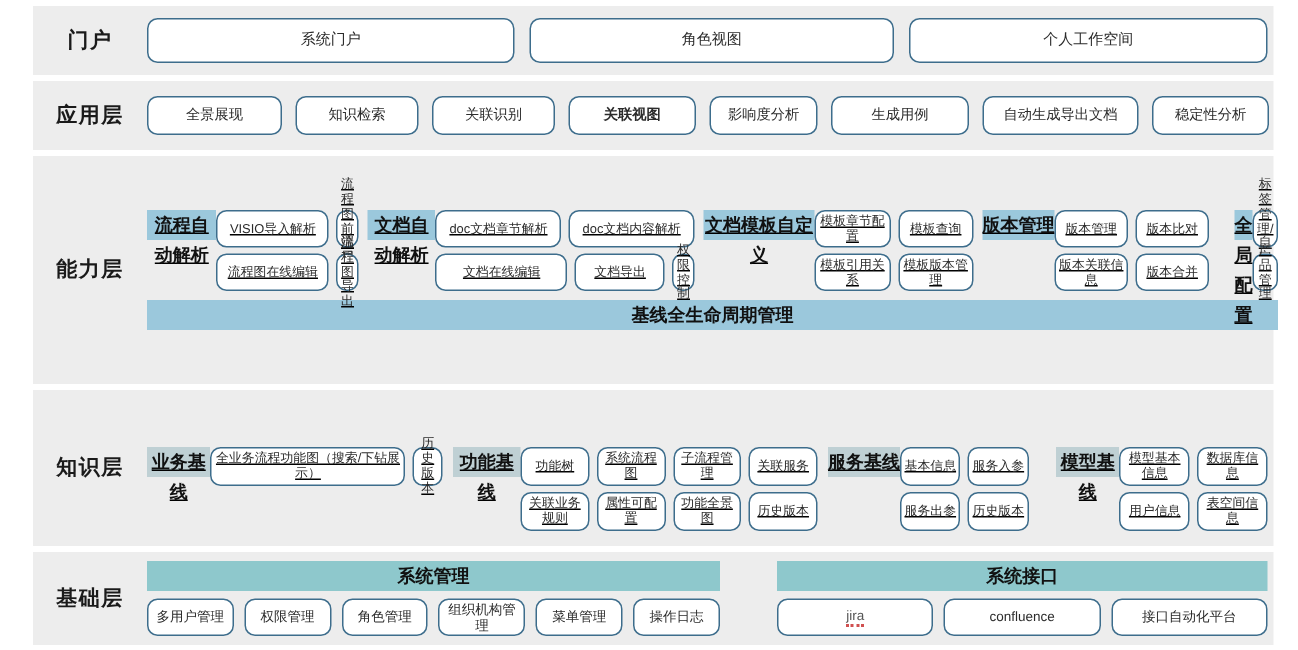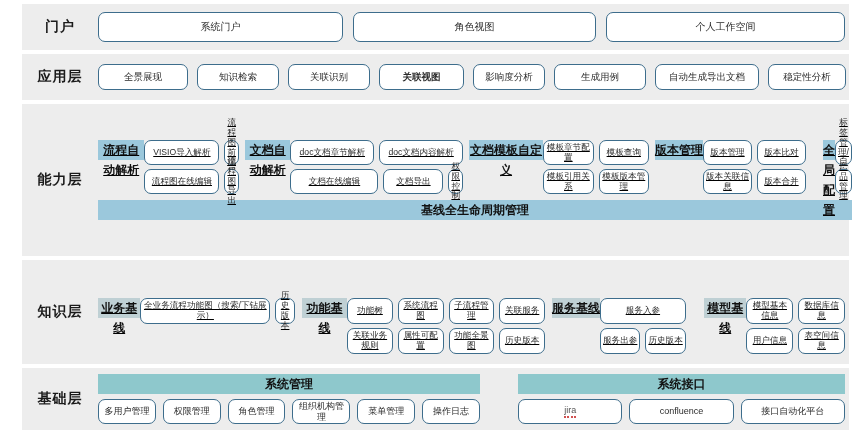--- a/index.html
+++ b/index.html
@@ -295,20 +295,21 @@
                 <div class="pill tiny" style="flex:1 1 0">功能全景图</div>
                 <div class="pill tiny" style="flex:1 1 0">历史版本</div>
               </div>
             </div>
           </div>
 
           <div class="grp k-svc">
             <div class="know-head">服务基线</div>
             <div class="know-rows">
               <div class="know-row">
+                <div class="pill tiny" style="flex:1 1 0">基本信息</div>
                 <div class="pill tiny" style="flex:1 1 0">服务入参</div>
               </div>
               <div class="know-row">
                 <div class="pill tiny" style="flex:1 1 0">服务出参</div>
                 <div class="pill tiny" style="flex:1 1 0">历史版本</div>
               </div>
             </div>
           </div>
 
           <div class="grp k-mdl">

